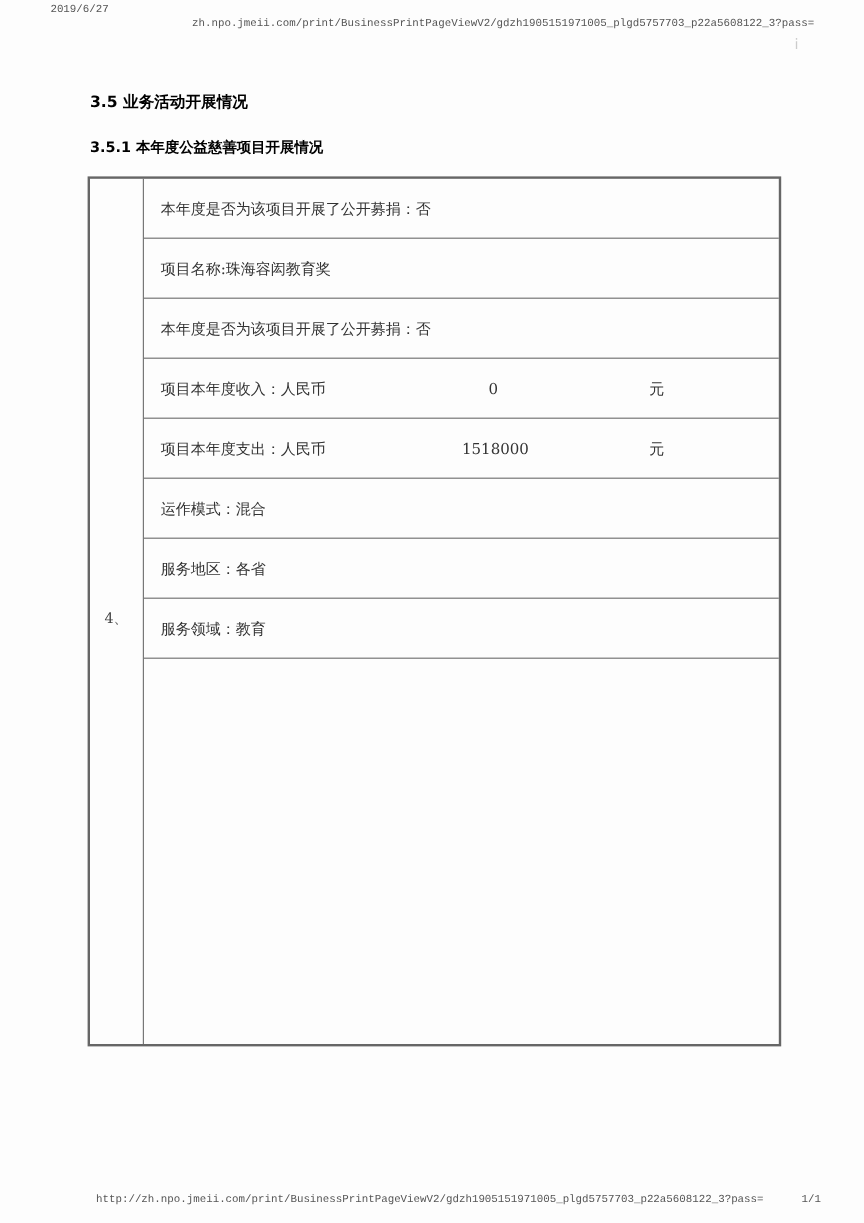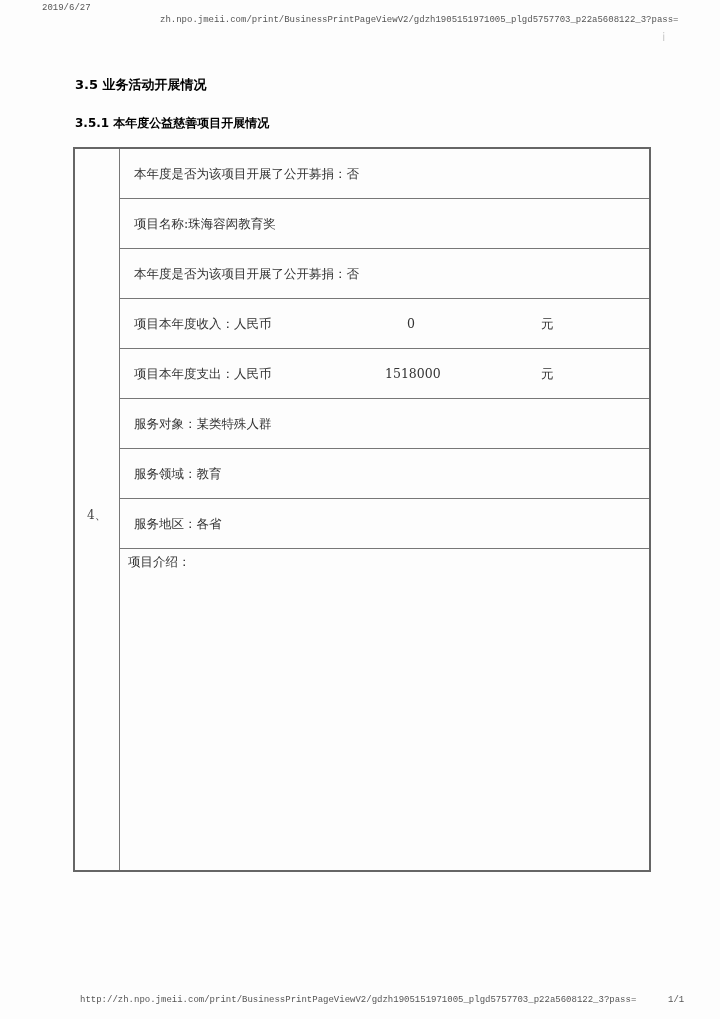--- a/index.html
+++ b/index.html
@@ -66,28 +66,27 @@
       <span class="txt">项目本年度收入：人民币</span>
       <span class="amt" style="left:287px">0</span>
       <span class="amt" style="left:421px">元</span>
     </div>
     <div class="row">
       <span class="txt">项目本年度支出：人民币</span>
       <span class="amt" style="left:265px">1518000</span>
       <span class="amt" style="left:421px">元</span>
     </div>
     <div class="row">
-        <span class="txt">服务对象：某类特殊人群</span>
+        <span class="txt">运作模式：混合</span>
+      </div>
+    <div class="row">
+        <span class="txt">服务地区：各省</span>
       </div>
     <div class="row">
         <span class="txt">服务领域：教育</span>
       </div>
-    <div class="row">
-        <span class="txt">服务地区：各省</span>
-      </div>
     <div class="intro">
-      <div>项目介绍：</div>
     </div>
   </div>
 </div>
 
 <div class="print-footer f-url">http://zh.npo.jmeii.com/print/BusinessPrintPageViewV2/gdzh1905151971005_plgd5757703_p22a5608122_3?pass=</div>
 <div class="print-footer f-page">1/1</div>
 
 </body></html>

